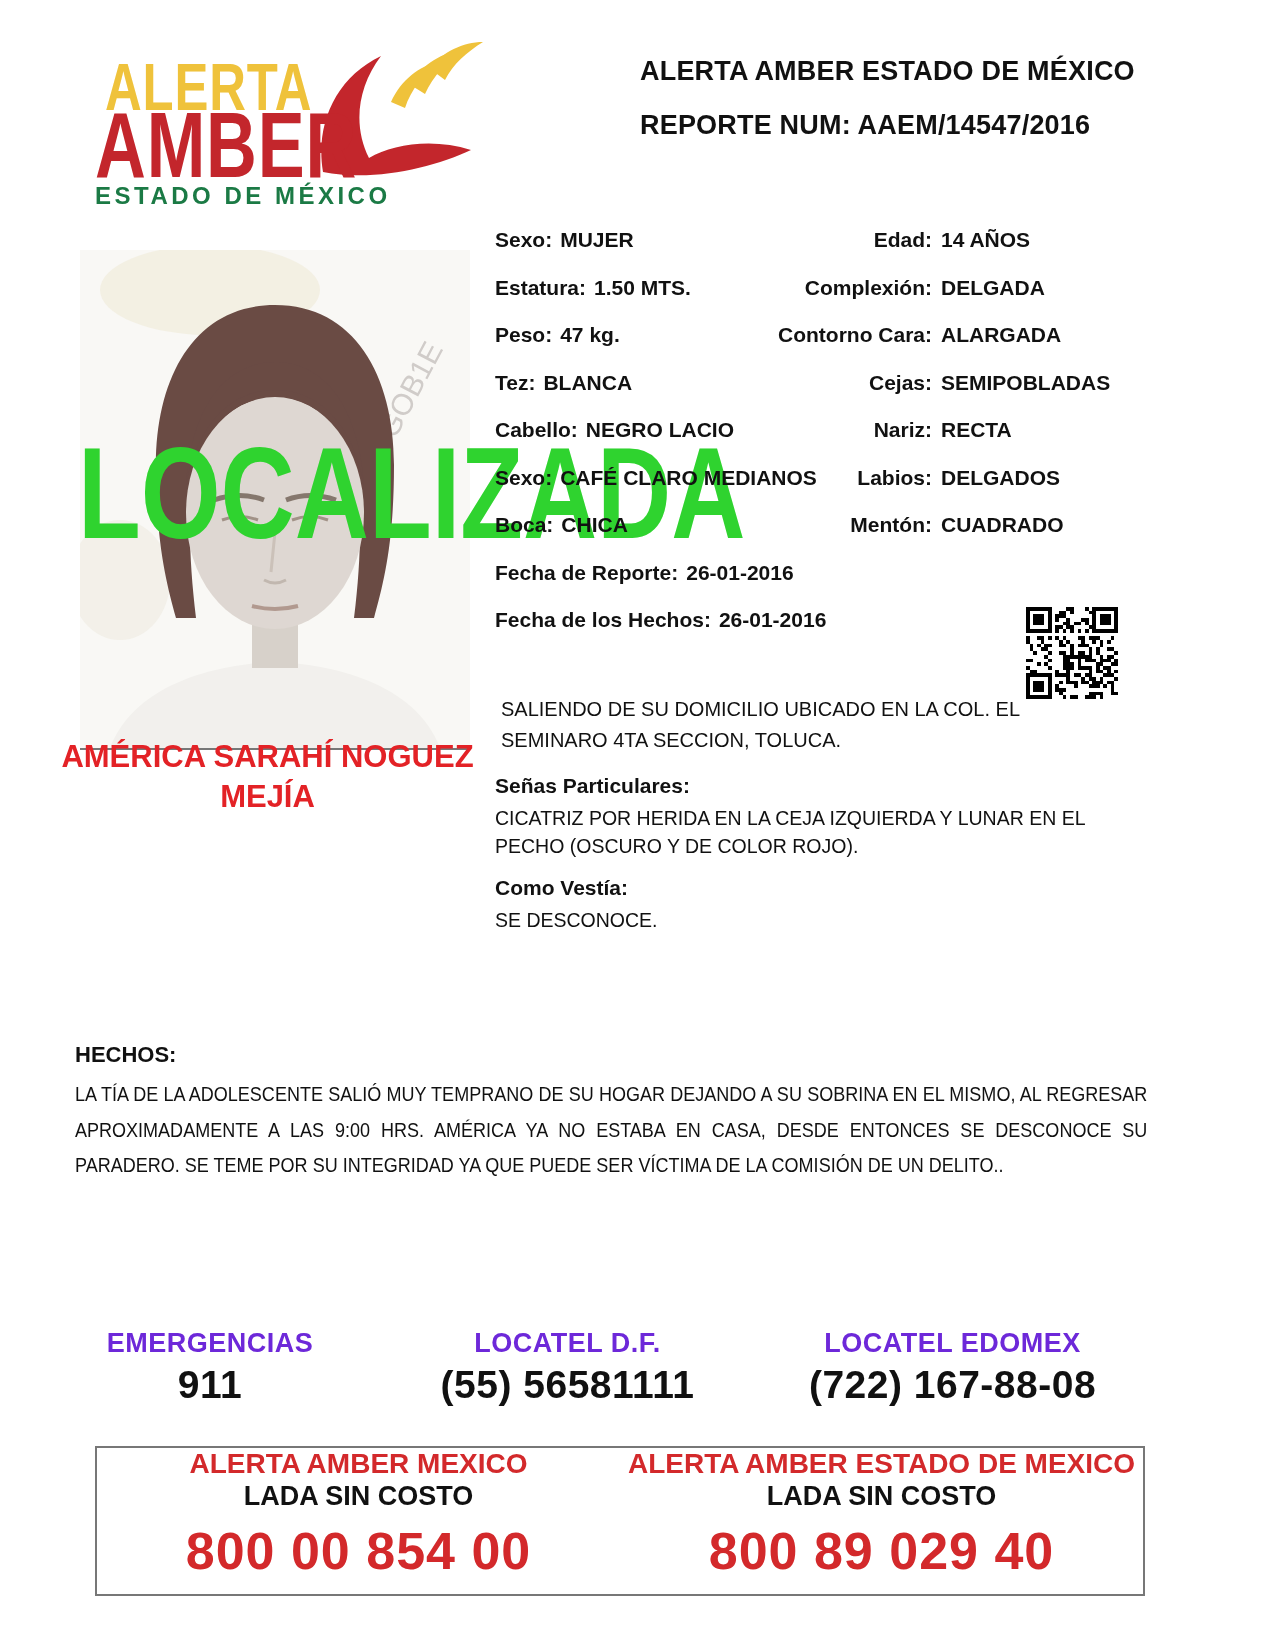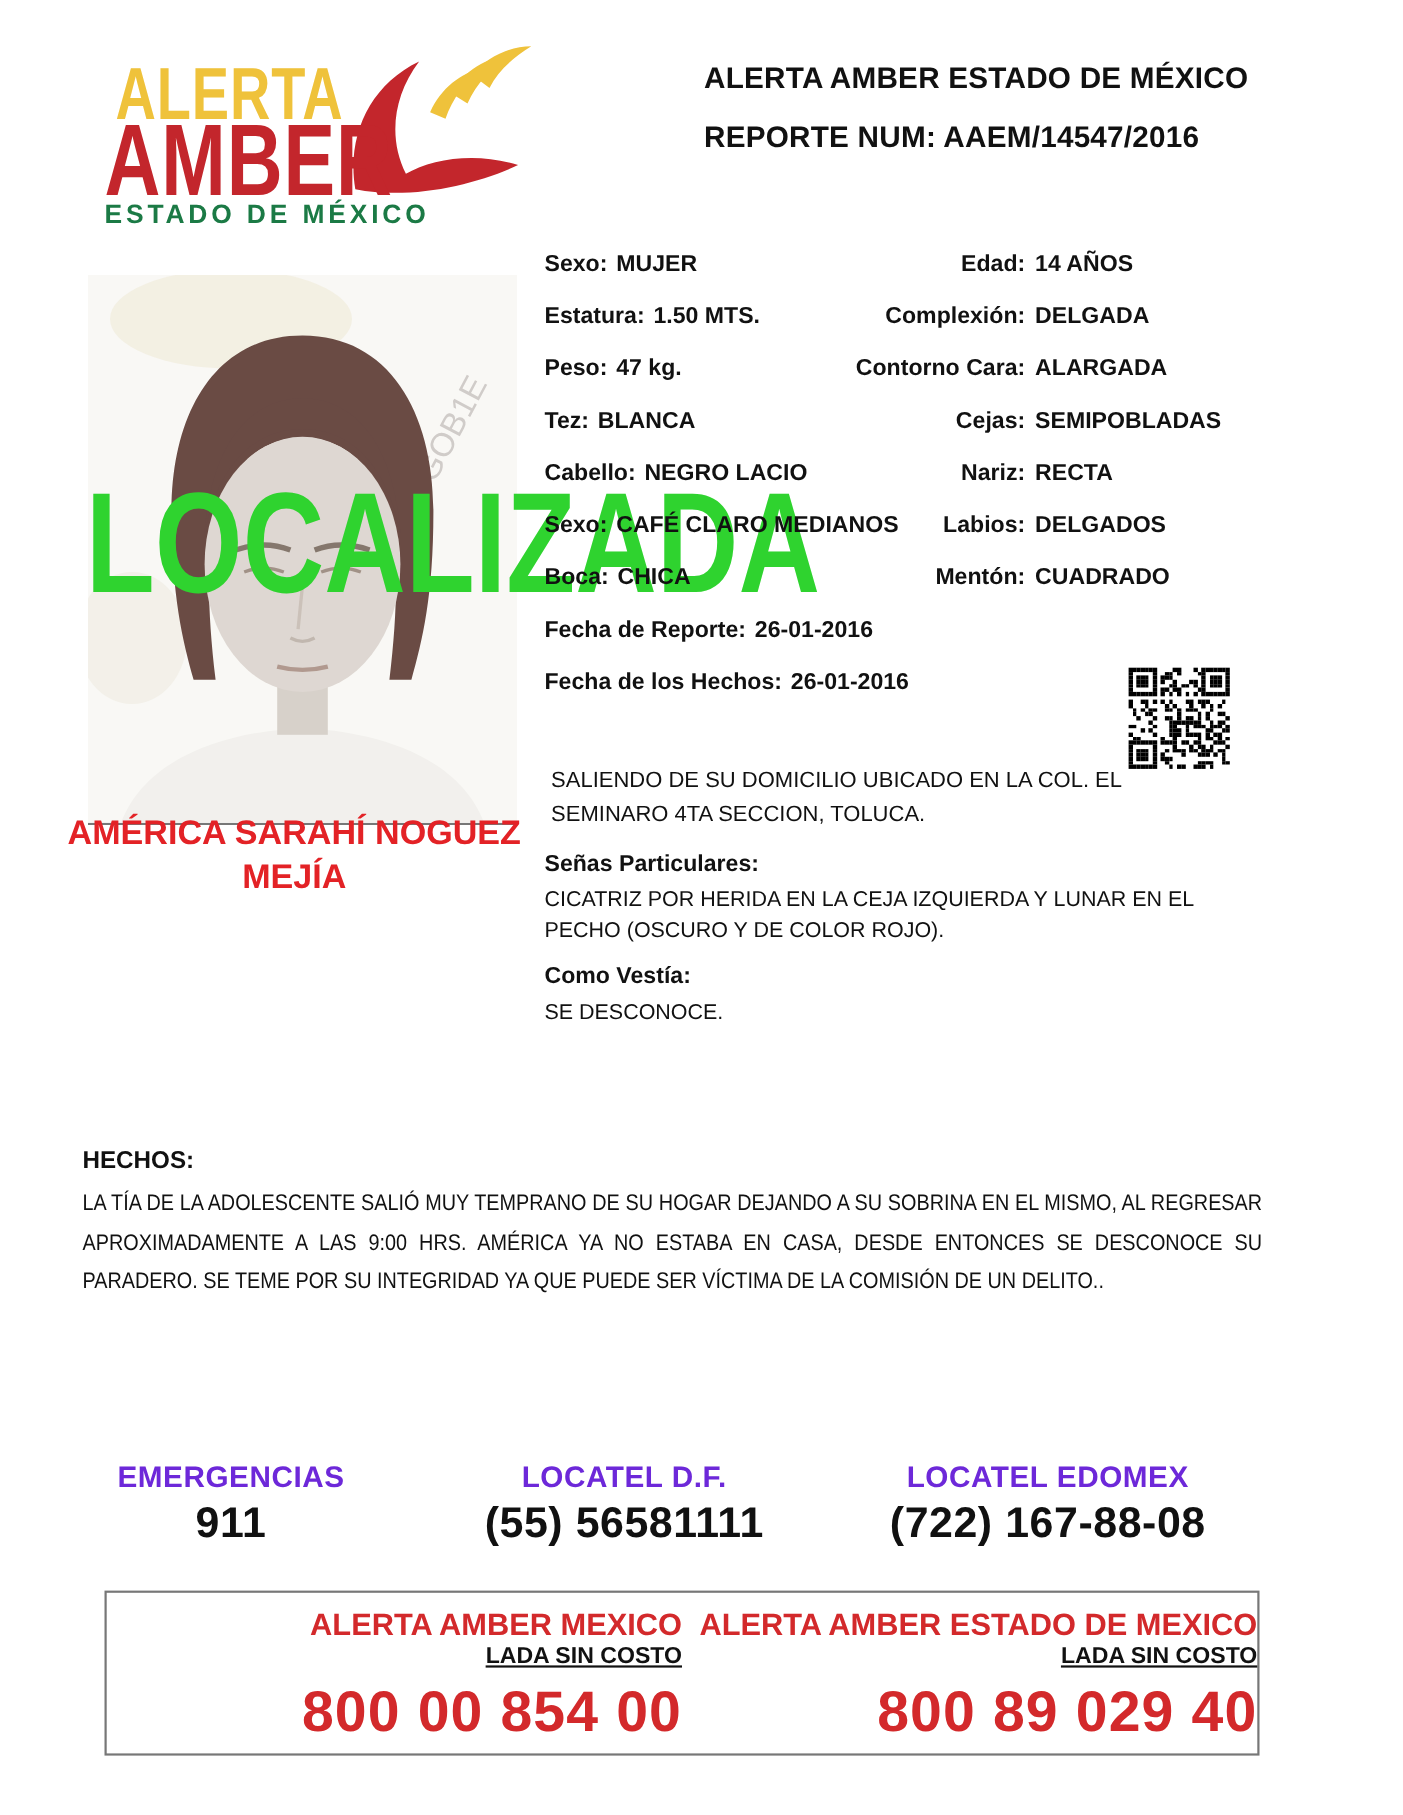--- a/index.html
+++ b/index.html
@@ -61,23 +61,23 @@
 
   
   .contact{position:absolute;top:1328px;text-align:center;}
   .c1{left:60px;width:300px;} .c2{left:395px;width:345px;} .c3{left:765px;width:375px;}
   .contact .clabel{font-weight:bold;font-size:27px;color:#6d28d9;letter-spacing:0.5px;}
   .contact .cnum{font-weight:bold;font-size:39px;color:#111;margin-top:4px;letter-spacing:0.5px;}
 
   
   .fbox{position:absolute;left:95px;top:1446px;width:1050px;height:150px;border:2px solid #777;
         display:flex;box-sizing:border-box;}
-  .fcol{flex:0 0 50%;text-align:right;padding-top:13px;box-sizing:border-box;}
+  .fcol{flex:0 0 50%;text-align:center;box-sizing:border-box;}
   .ftitle{font-weight:bold;font-size:28px;color:#D3292B;}
-  .fsub{font-weight:bold;font-size:21px;color:#111;margin-top:1px;text-decoration:underline;}
+  .fsub{font-weight:bold;font-size:27px;color:#111;margin-top:1px;}
   .fnum{font-weight:bold;font-size:52px;color:#D3292B;margin-top:9px;letter-spacing:1px;}
 </style>
 </head>
 <body>
 
 <div class="page">
 
   <div class="logo">
     <div class="logo-swoosh">
       <svg width="180" height="140" viewBox="0 0 180 140">

